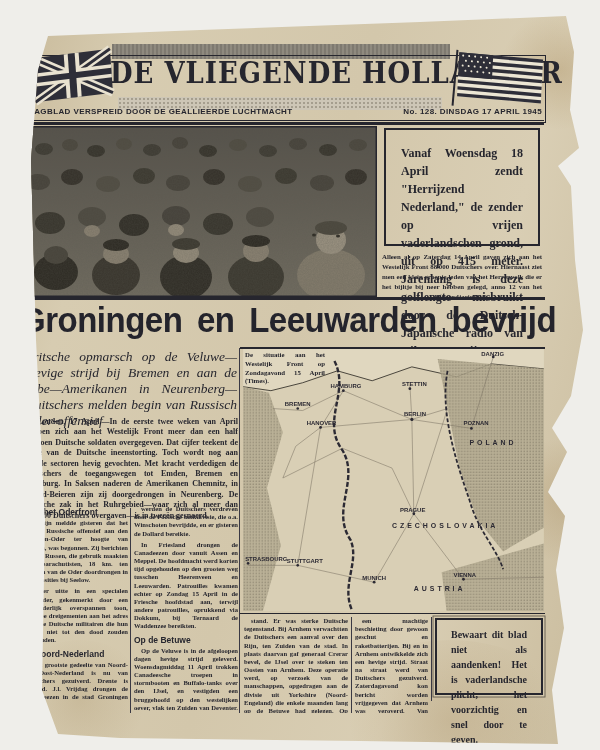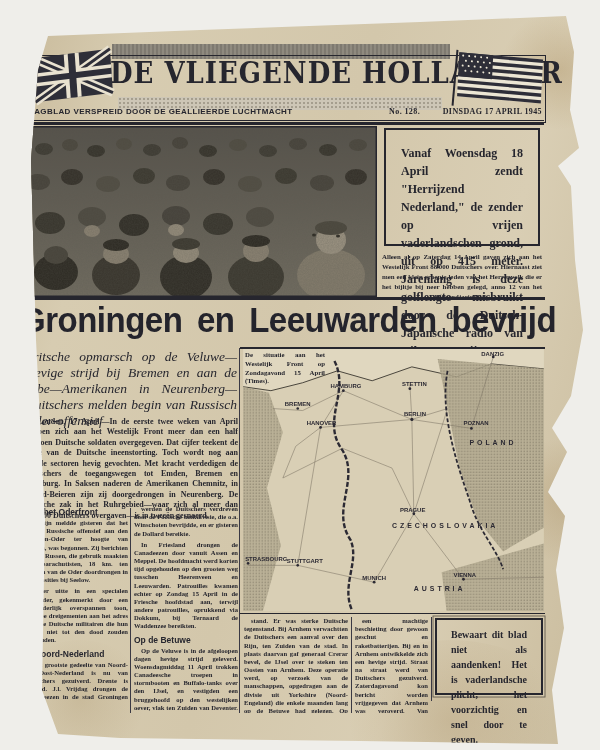--- a/index.html
+++ b/index.html
@@ -23,21 +23,21 @@
   .bar-top{left:112px;top:44px;width:338px;height:15px;background:#8f8a7f;
     background-image:repeating-linear-gradient(90deg,rgba(0,0,0,.12) 0 2px,transparent 2px 4px);}
   .bar-dots{left:118px;top:97px;width:324px;height:13px;
     background-image:radial-gradient(circle at 2px 2px,#a59e8e 1px,transparent 1.3px);background-size:4px 4px;background-color:#cdc6b6;}
   .mast-title{left:110px;top:58px;width:340px;text-align:center;
     font-family:"DejaVu Serif",serif;font-weight:bold;font-size:26px;letter-spacing:1px;
     transform:scaleY(1.12);color:#26262e;white-space:nowrap;}
   .flag{overflow:visible;}
   .tag-row{left:28px;top:107px;width:514px;display:flex;justify-content:space-between;
     font-family:"Liberation Sans",sans-serif;font-weight:bold;font-size:8px;letter-spacing:.4px;}
-  .tag-right span{margin-left:20px;font-family:Liberation Serif, serif;}
+  .tag-right span{margin-left:0;}
   .rule-double{left:25px;top:120px;width:519px;height:2px;border-top:1px solid #26262e;border-bottom:2.5px solid #26262e;}
   
   .photo{left:25px;top:126px;width:350px;height:169px;border:1px solid #26262e;overflow:hidden;background:#5e5a50;}
   .radio-box{left:384px;top:128px;width:156px;height:118px;border:2px solid #26262e;padding:6px 7px;box-sizing:border-box;}
   .radio-box p{margin:8px;font-size:12px;font-weight:bold;line-height:1.5;text-align:justify;}
   .photo-cap{left:382px;top:252px;width:160px;font-size:6.9px;font-weight:bold;line-height:1.45;text-align:justify;text-align-last:center;}
   
   .head-rule{left:25px;top:297px;width:520px;height:3px;background:#26262e;}
   .headline{left:20px;top:301px;width:528px;text-align:center;font-family:"Liberation Sans",sans-serif;
     font-weight:700;font-size:33px;letter-spacing:-.5px;word-spacing:6px;color:#24242c;transform:scaleY(1.08);white-space:nowrap;}

